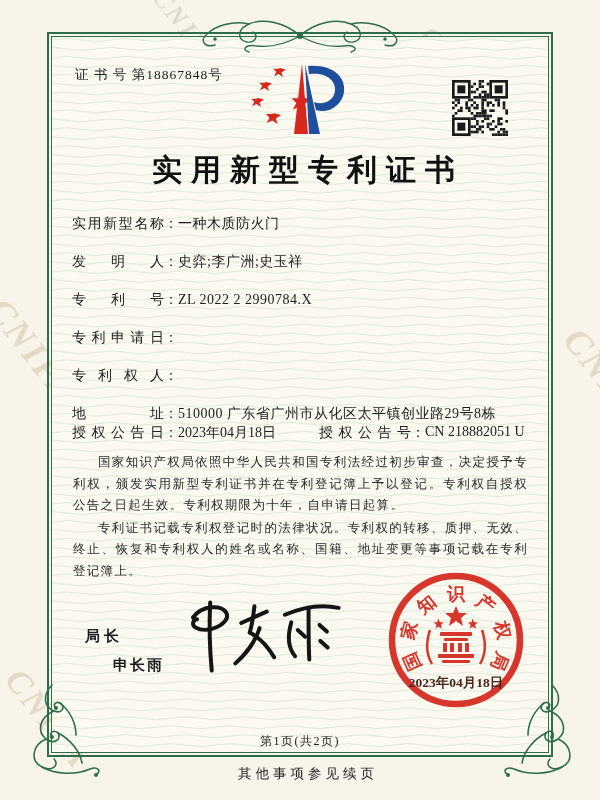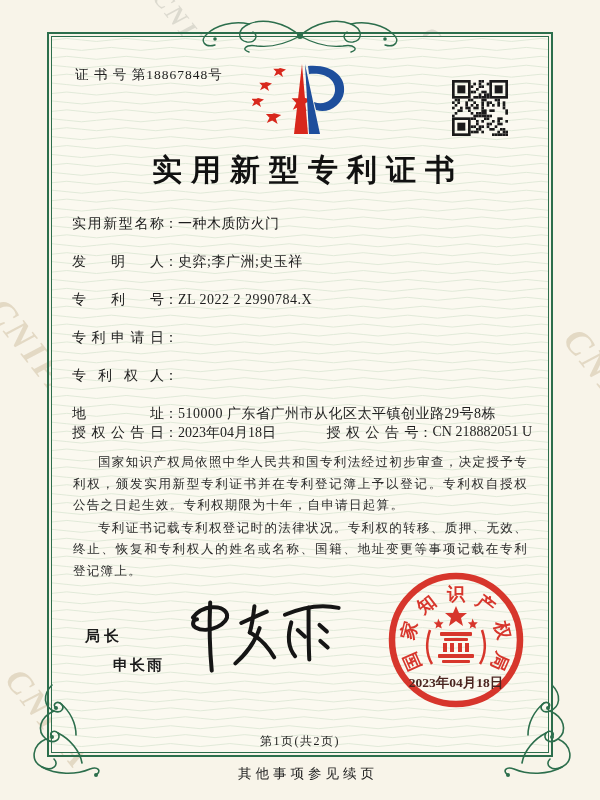--- a/index.html
+++ b/index.html
@@ -58,21 +58,21 @@
   .fields { position:absolute; left:72px; top:205px; width:456px; }
   .frow { display:flex; align-items:center; height:38px; font-size:14px; }
   .flabel {
     display:inline-block; width:92px;
     text-align:justify; text-align-last:justify;
     flex:0 0 92px;
   }
   .fcolon { flex:0 0 14px; }
   .fvalue { flex:1; letter-spacing:0.5px; }
 
-  .grant-row { position:absolute; left:72px; top:424px; width:460px; display:flex; font-size:14px;justify-content:space-between; }
+  .grant-row { position:absolute; left:72px; top:424px; width:460px; display:flex; font-size:14px; }
   .grant-pair { display:flex; }
   .grant-pair.first { width:247px; }
 
   
   .paras {
     position:absolute; left:73px; top:452px; width:455px;
     font-size:12.5px; line-height:21.5px; letter-spacing:1.3px;
     text-align:justify; color:#2a2a2a;
   }
   .paras p { text-indent:2em; margin-bottom:1px; }

